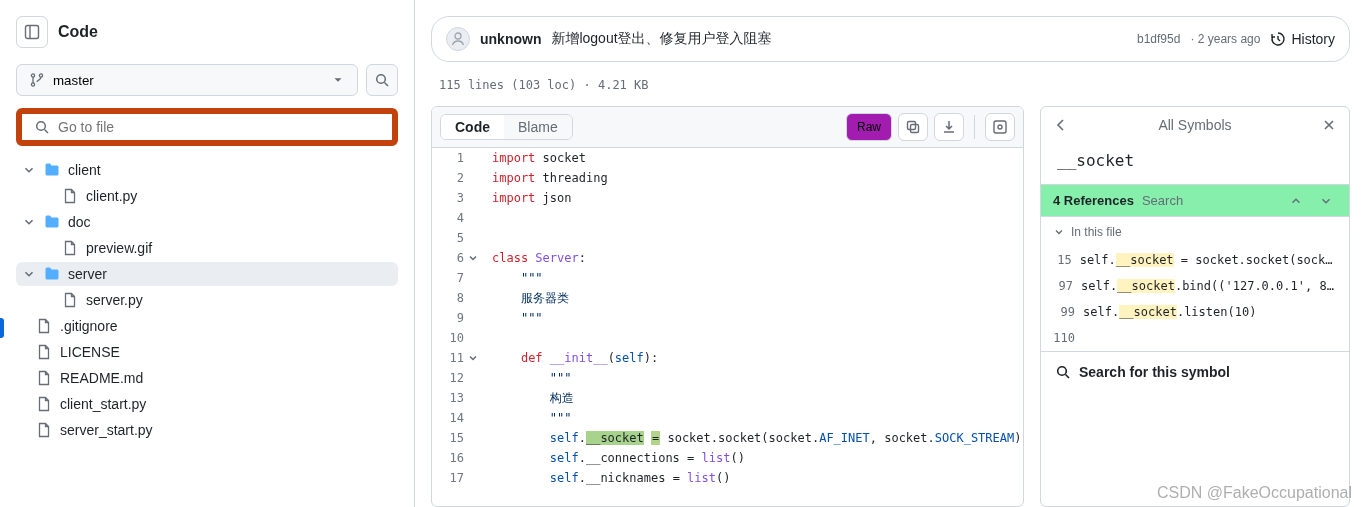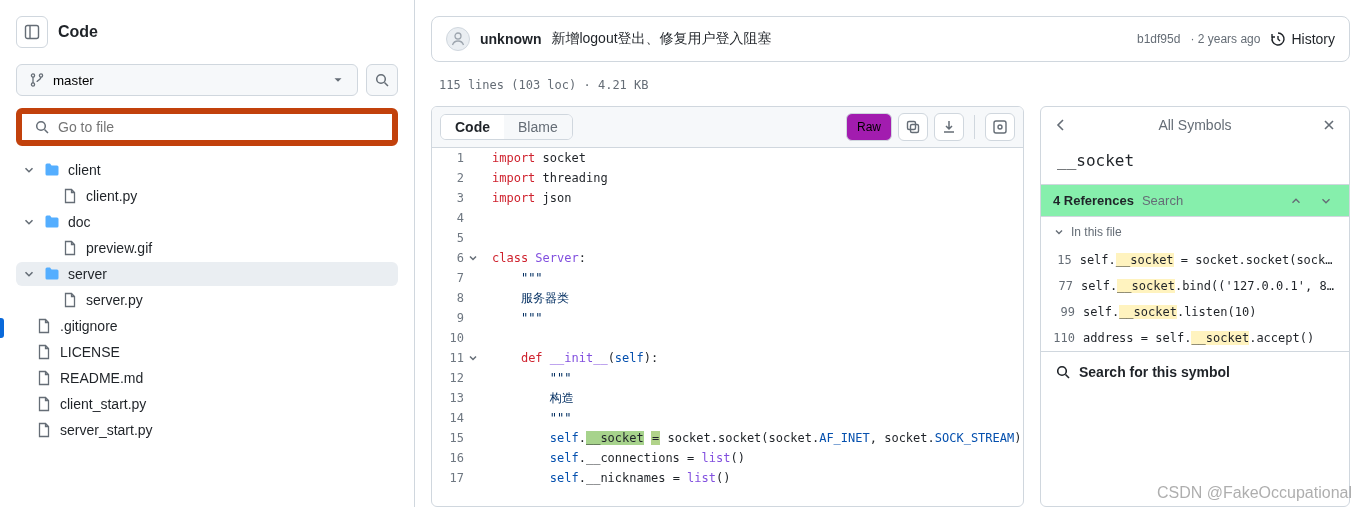--- a/index.html
+++ b/index.html
@@ -17,21 +17,21 @@
 .tree { font-size: 14px; }
 .tree-item { display: flex; align-items: center; padding: 4px 6px; border-radius: 6px; cursor: pointer; gap: 8px; margin-bottom: 2px; }
 .tree-item.selected { background: #eaeef2; }
 .tree-item.pad1 { padding-left: 20px; }
 .tree-item.pad2 { padding-left: 46px; }
 .folder-icon { width: 16px; height: 16px; fill: #54aeff; }
 .file-icon { width: 16px; height: 16px; fill: #656d76; }
 .chev { width: 14px; height: 14px; fill: #656d76; }
 
 .main { flex: 1; display: flex; flex-direction: column; padding: 16px 16px 0 16px; overflow: hidden; }
-.commit-bar { border: 1px solid #d0d7de; border-radius: 8px; padding: 10px 14px; display: flex; align-items: center; gap: 10px; margin-bottom: 10px; }
+.commit-bar { border: 1px solid #d0d7de; border-radius: 18px; padding: 10px 14px; display: flex; align-items: center; gap: 10px; margin-bottom: 10px; }
 .avatar { width: 24px; height: 24px; border-radius: 50%; background: #eaeef2; border: 1px solid #d0d7de; display: flex; align-items: center; justify-content: center; }
 .commit-author { font-weight: 600; }
 .commit-msg { color: #1f2328; }
 .commit-bar .spacer { flex: 1; }
 .commit-sha, .commit-time { color: #656d76; font-size: 12px; }
 .history-link { display: flex; align-items: center; gap: 5px; color: #1f2328; font-weight: 500; text-decoration: none; }
 .file-meta { color: #656d76; font-family: ui-monospace, "SFMono-Regular", Consolas, monospace; font-size: 12px; padding: 6px 0 14px 8px; }
 
 .content-row { display: flex; gap: 16px; flex: 1; overflow: hidden; }
 .code-panel { flex: 1; border: 1px solid #d0d7de; border-radius: 6px; overflow: hidden; display: flex; flex-direction: column; min-width: 0; }
@@ -348,30 +348,29 @@
             <path d="M4 6l4 4 4-4" fill="none" stroke="#656d76" stroke-width="1.8"></path>
           </svg>
         <span>In this file</span>
       </div>
       <div id="refs">
           <div class="ref-item">
             <span class="ref-ln">15</span>
             <span class="ref-code">self.<span class="ref-hl">__socket</span> = socket.socket(socket.AF_IN</span>
           </div>
           <div class="ref-item">
-            <span class="ref-ln">77</span>
+            <span class="ref-ln">97</span>
             <span class="ref-code">self.<span class="ref-hl">__socket</span>.bind(('127.0.0.1', 8888))</span>
           </div>
           <div class="ref-item">
             <span class="ref-ln">99</span>
             <span class="ref-code">self.<span class="ref-hl">__socket</span>.listen(10)</span>
           </div>
           <div class="ref-item">
             <span class="ref-ln">110</span>
-            <span class="ref-code">address = self.<span class="ref-hl">__socket</span>.accept()</span>
           </div>
         </div>
       <div class="search-sym">
         <svg width="16" height="16" viewBox="0 0 16 16">
             <circle cx="7" cy="7" r="4.3" fill="none" stroke="#1f2328" stroke-width="1.6"></circle>
             <line x1="10.5" y1="10.5" x2="14" y2="14" stroke="#1f2328" stroke-width="1.6"></line>
           </svg>
         <span>Search for this symbol</span>
       </div>
     </div>

